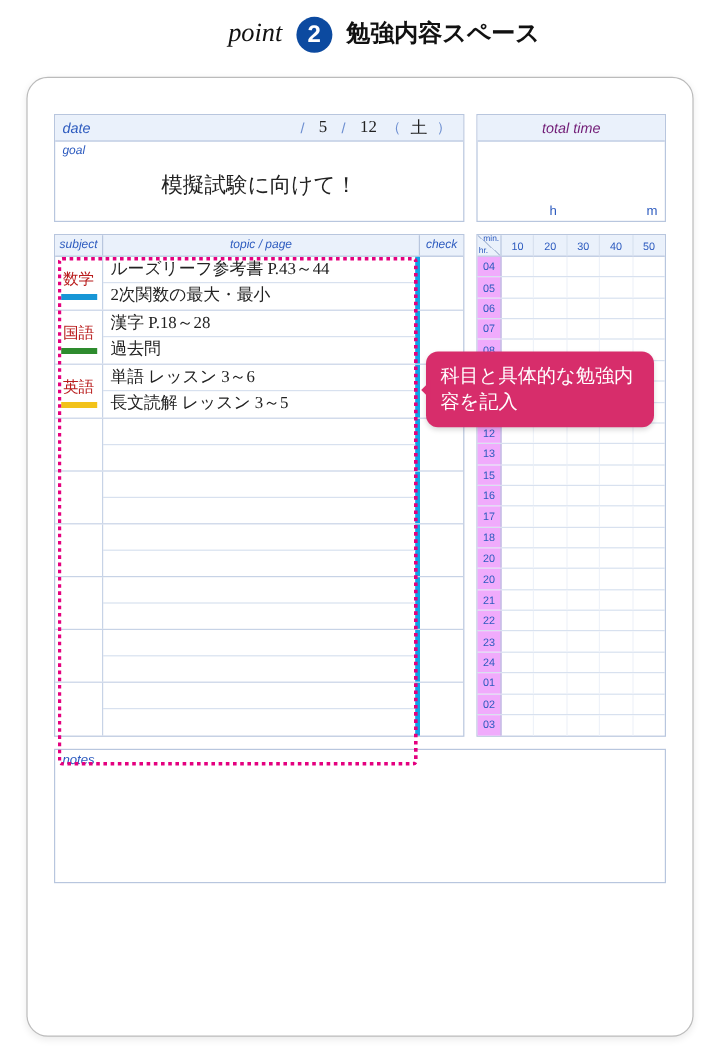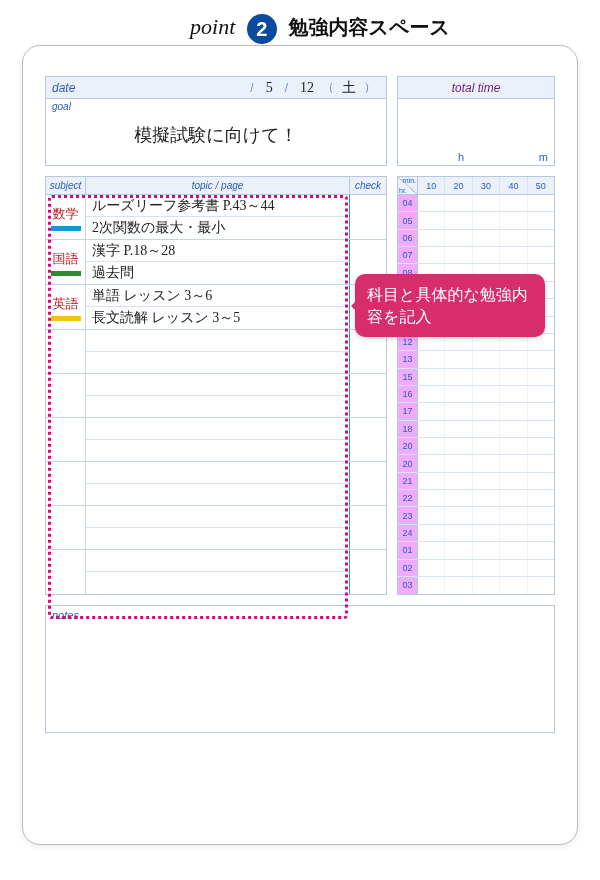--- a/index.html
+++ b/index.html
@@ -40,21 +40,21 @@
     font-style: normal;
     font-weight: 700;
     font-size: 20px;
     vertical-align: middle;
     margin: 0 6px 0 2px;
   }
 
   
   .paper {
     position: absolute;
-    left: 22px; top: 45px;
+    left: 22px; top: 64px;
     width: 556px; height: 800px;
     background: #fff;
     border: 1px solid #bbb;
     border-radius: 18px;
     box-shadow: 0 2px 6px rgba(0,0,0,0.08);
     padding: 30px 22px 18px 22px;
   }
 
   
   .top-row { display: flex; gap: 10px; }
@@ -135,21 +135,21 @@
     display: flex;
     border-bottom: 1px solid #c7d3e6;
   }
   .st-row .c-subj {
     width: 40px; border-right: 1px solid #c7d3e6;
     font-size: 13px;
     display: flex; align-items: center; justify-content: center;
     position: relative;
   }
   .st-row .c-topic {
-    flex: 1; border-right: 1px solid #0ea5e9;
+    flex: 1; border-right: 4px solid #0ea5e9;
     display: flex; flex-direction: column;
   }
   .st-row .c-topic .line {
     height: 22px; line-height: 22px;
     padding-left: 6px;
     font-size: 14px;
     color: #222;
     border-bottom: 1px solid #d8e1ef;
   }
   .st-row .c-topic .line:last-child { border-bottom: none; }
@@ -240,21 +240,21 @@
     position: absolute;
     left: -12px; top: 24px;
     border: 8px solid transparent;
     border-right-color: #d72d6b;
   }
 
   
   .notes-box {
     margin-top: 10px;
     border: 1px solid #b8c6de;
-    height: 128px;
+    height: 112px;
     padding: 3px 6px;
   }
   .notes-box .lbl { font-size: 11px; color:#2d5bbf; font-style: italic; }
 </style>
 </head>
 <body>
 
 <div class="heading">
   <span class="point-word">point</span>
   <span class="num-badge">2</span>

